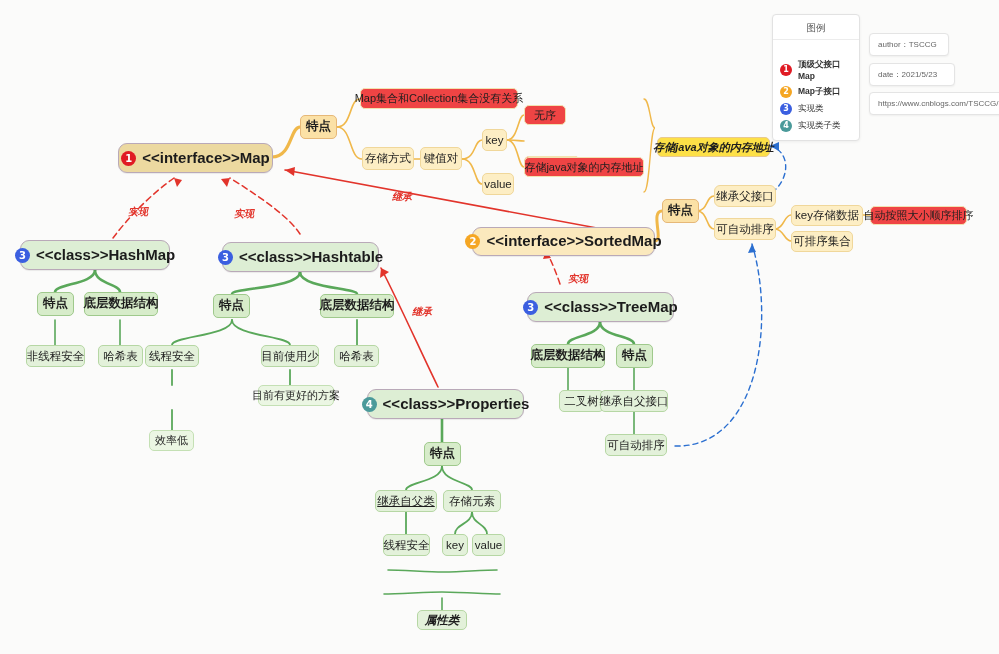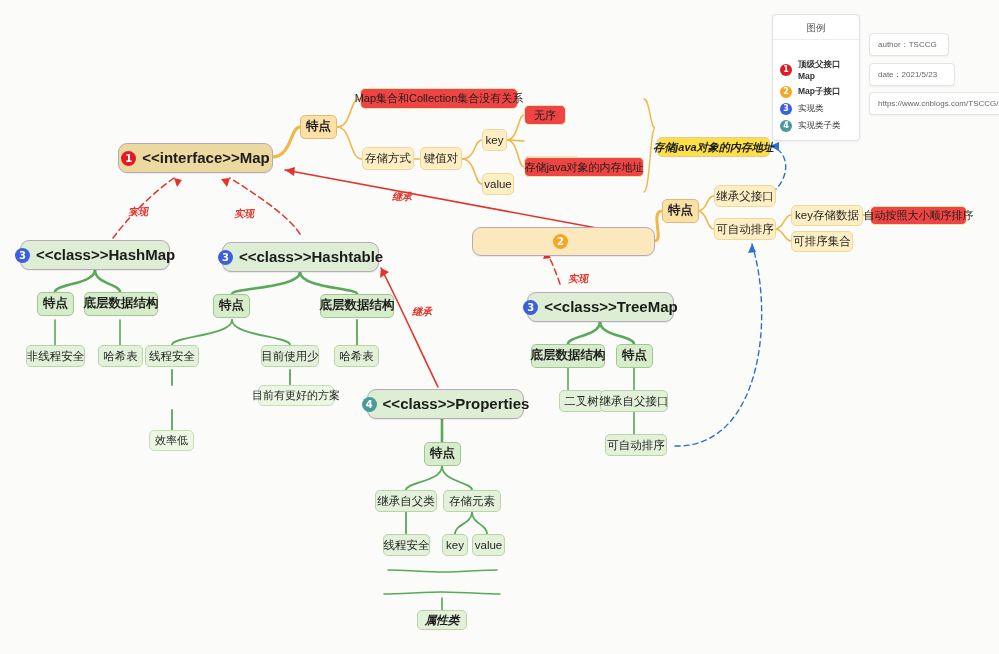--- a/index.html
+++ b/index.html
@@ -252,20 +252,21 @@
   <div class="node n-y2" style="left:482px;top:173px;width:32px;height:22px;">value</div>
 
   <div class="node n-y3" style="left:524px;top:105px;width:42px;height:20px;">无序</div>
   <div class="node n-y3" style="left:524px;top:131px;width:56px;height:20px;margin-top:25px;">不可重复</div>
   <div class="node n-y3" style="left:524px;top:157px;width:120px;height:20px;">存储java对象的内存地址</div>
 
   <div class="node n-ybold" style="left:657px;top:137px;width:113px;height:20px;">存储java对象的内存地址</div>
 
   <div class="node n-root2" style="left:472px;top:227px;width:183px;height:29px;">
     <span class="badge b2">2</span>
+    <span>&lt;&lt;interface&gt;&gt;SortedMap</span>
   </div>
 
   <div class="node n-y1" style="left:662px;top:199px;width:37px;height:24px;">特点</div>
 
   <div class="node n-y2" style="left:714px;top:185px;width:62px;height:22px;border-radius:6px;">继承父接口</div>
   <div class="node n-y2" style="left:714px;top:218px;width:62px;height:22px;">可自动排序</div>
 
   <div class="node n-y2" style="left:791px;top:205px;width:72px;height:21px;">key存储数据</div>
   <div class="node n-y2" style="left:791px;top:231px;width:62px;height:21px;">可排序集合</div>
   <div class="node n-y3" style="left:870px;top:206px;width:97px;height:19px;">自动按照大小顺序排序</div>
@@ -301,21 +302,21 @@
   <div class="node n-g1" style="left:616px;top:344px;width:37px;height:24px;">特点</div>
   <div class="node n-g2" style="left:559px;top:390px;width:45px;height:22px;">二叉树</div>
   <div class="node n-g2" style="left:600px;top:390px;width:68px;height:22px;">继承自父接口</div>
   <div class="node n-g2" style="left:605px;top:434px;width:62px;height:22px;">可自动排序</div>
 
   <div class="node n-class" style="left:367px;top:389px;width:157px;height:30px;">
     <span class="badge b4">4</span>
     <span>&lt;&lt;class&gt;&gt;Properties</span>
   </div>
   <div class="node n-g1" style="left:424px;top:442px;width:37px;height:24px;">特点</div>
-  <div class="node n-g2" style="left:375px;top:490px;width:62px;height:22px;">继承自父类</div>
+  <div class="node n-g2" style="left:375px;top:490px;width:62px;height:22px;text-decoration:underline;">继承自父类</div>
   <div class="node n-g2" style="left:443px;top:490px;width:58px;height:22px;">存储元素</div>
   <div class="node n-g2" style="left:383px;top:534px;width:47px;height:22px;">线程安全</div>
   <div class="node n-g2" style="left:442px;top:534px;width:26px;height:22px;">key</div>
   <div class="node n-g2" style="left:472px;top:534px;width:33px;height:22px;">value</div>
 
   <div class="node n-gbold" style="left:417px;top:610px;width:50px;height:20px;">属性类</div>
 
   <div class="edge-label" style="left:128px;top:205px;">实现</div>
   <div class="edge-label" style="left:234px;top:207px;">实现</div>
   <div class="edge-label" style="left:568px;top:272px;">实现</div>

